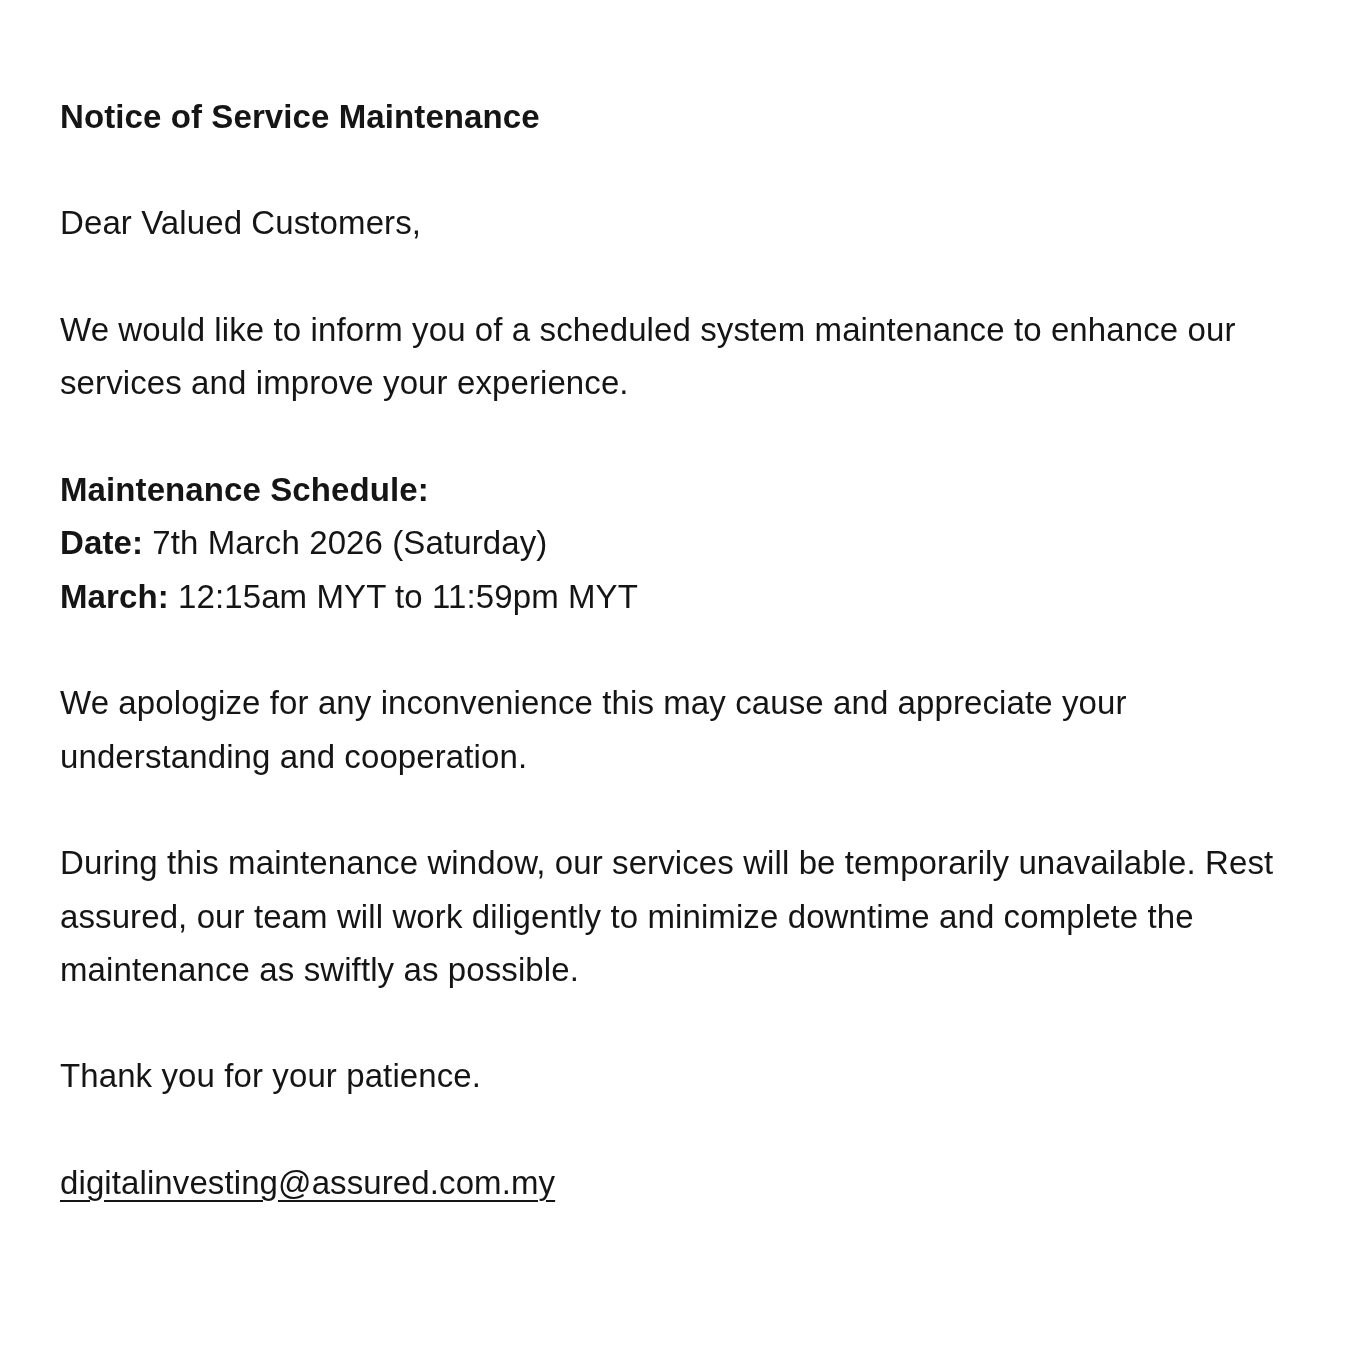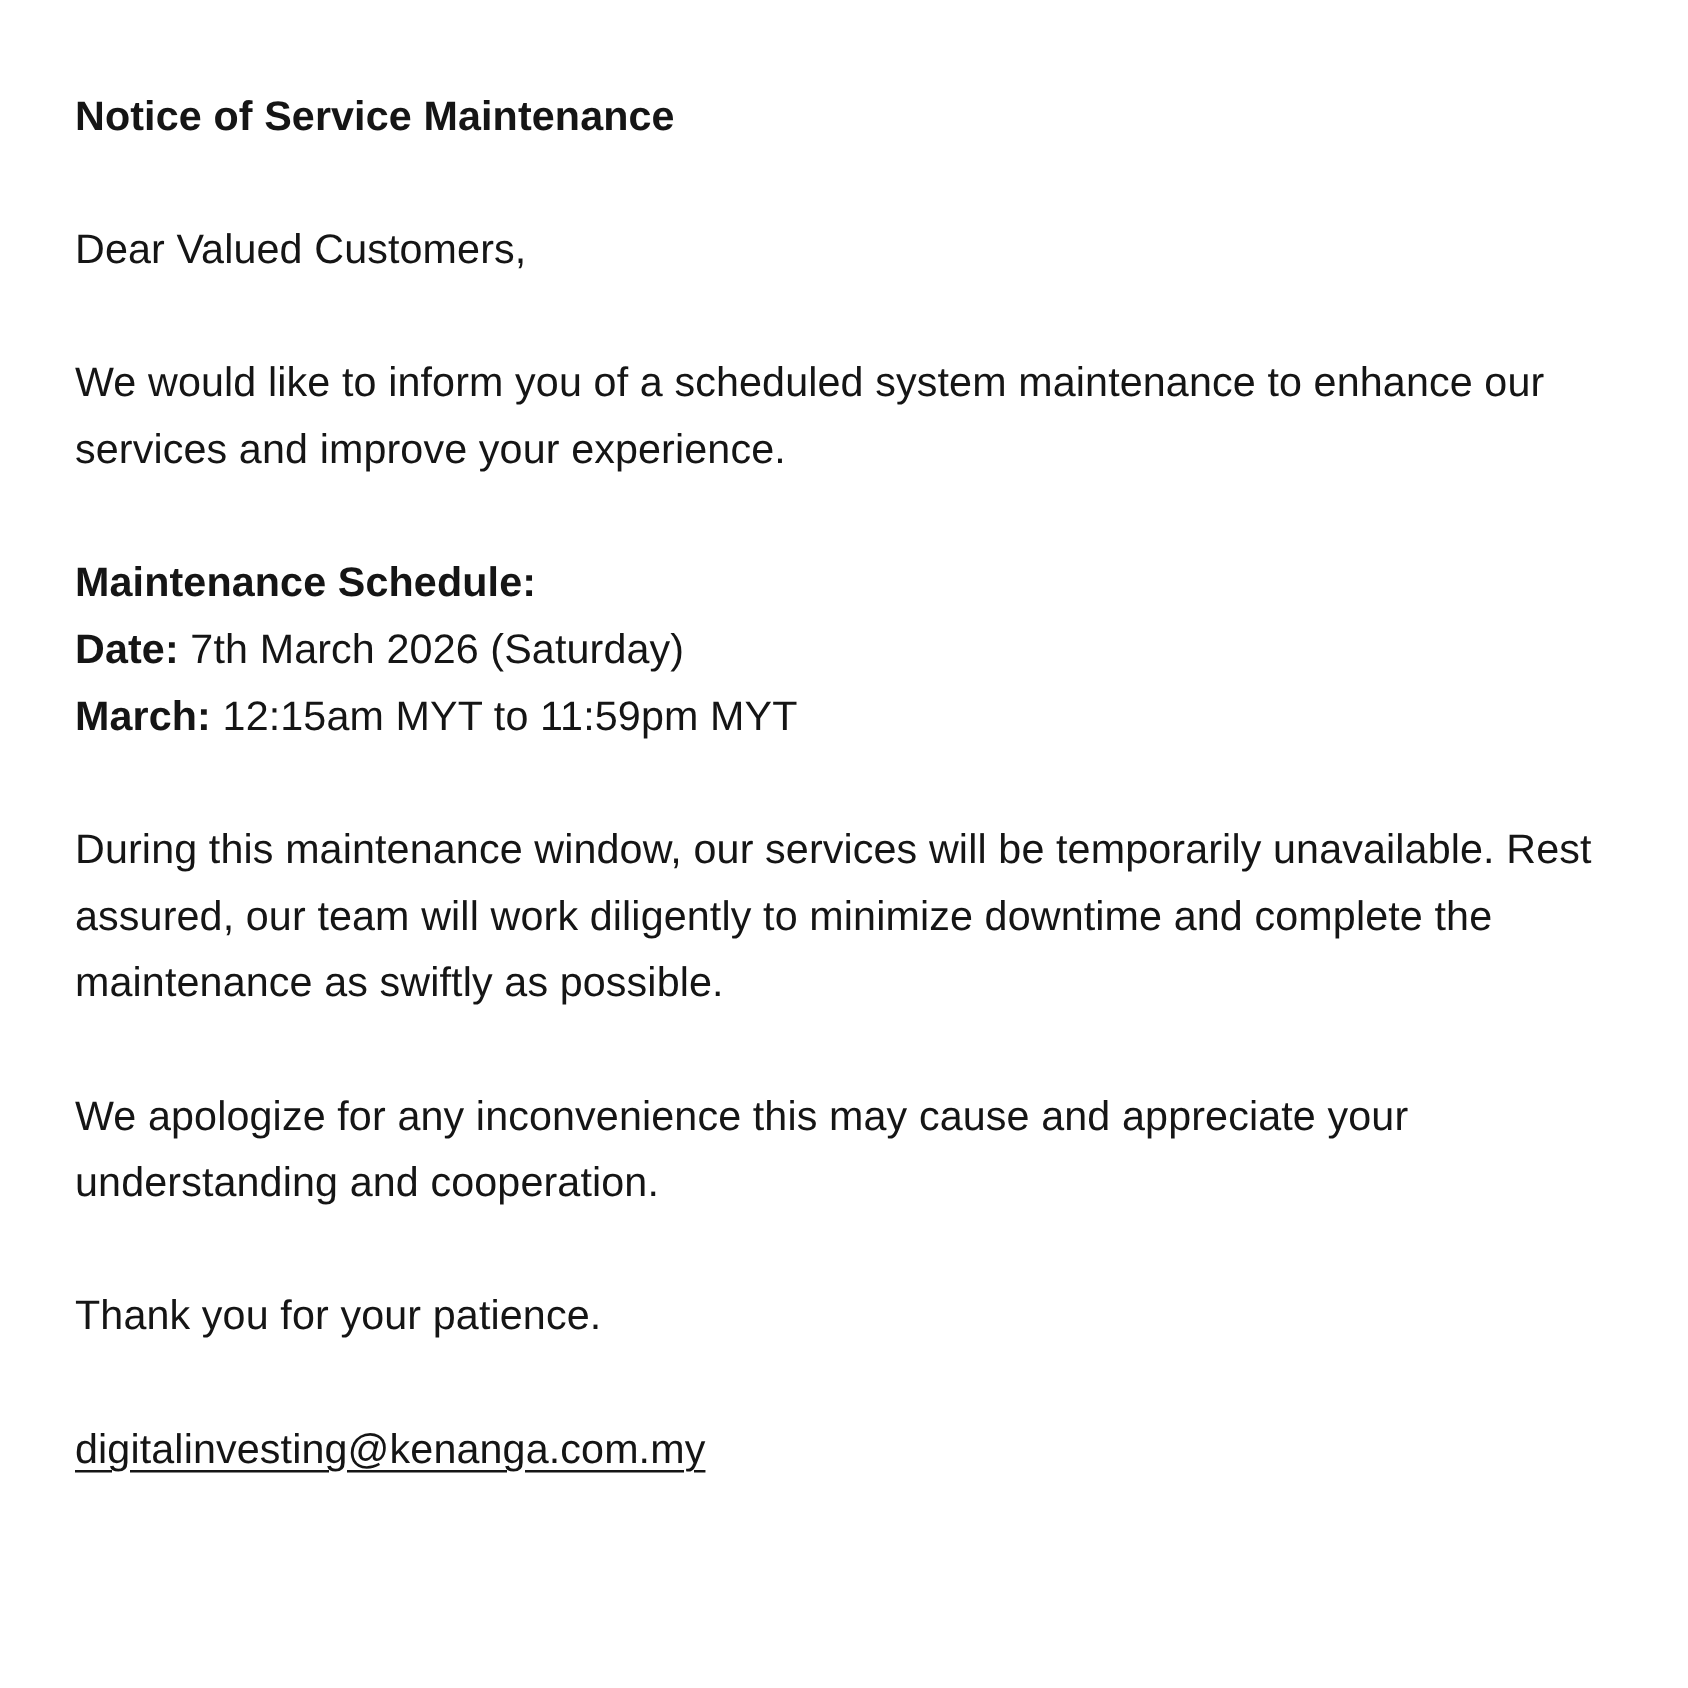--- a/index.html
+++ b/index.html
@@ -11,21 +11,21 @@
     color: #151515;
     overflow: hidden;
   }
   .notice {
     padding: 66px 58px 0 60px;
     font-size: 33px;
     line-height: 1.62;
     font-weight: 400;
     letter-spacing: 0.1px;
   }
-  .block { margin-bottom: 53px; }
+  .block { margin-bottom: 53px; margin-top: 24px; }
   .bold { font-weight: 700; }
   .title { font-weight: 700; }
   .salutation { font-weight: 400; }
   .schedule-line { display: block; }
   .label { font-weight: 700; text-align: center; }
   .email-link {
     color: #151515;
     text-decoration: underline;
     text-underline-offset: 6px;
     text-decoration-thickness: 2px;
@@ -42,23 +42,23 @@
   <h2 class="salutation block">Dear Valued Customers,</h2>
 
   <p class="block">We would like to inform you of a scheduled system maintenance to enhance our services and improve your experience.</p>
 
   <div class="block">
     <span class="schedule-line bold">Maintenance Schedule:</span>
     <span class="schedule-line"><span class="label">Date:</span><span> 7th March 2026 (Saturday)</span></span>
     <span class="schedule-line"><span class="label">March:</span><span> 12:15am MYT to 11:59pm MYT</span></span>
   </div>
 
+  <p class="block">We apologize for any inconvenience this may cause and appreciate your understanding and cooperation.</p>
+
   <p class="block">During this maintenance window, our services will be temporarily unavailable. Rest assured, our team will work diligently to minimize downtime and complete the maintenance as swiftly as possible.</p>
-
-  <p class="block">We apologize for any inconvenience this may cause and appreciate your understanding and cooperation.</p>
 
   <p class="block">Thank you for your patience.</p>
 
   <div>
-    <a class="email-link" href="#">digitalinvesting@kenanga.com.my</a>
+    <a class="email-link" href="#">digitalinvesting@assured.com.my</a>
   </div>
 
 </div>
 
 </body></html>

